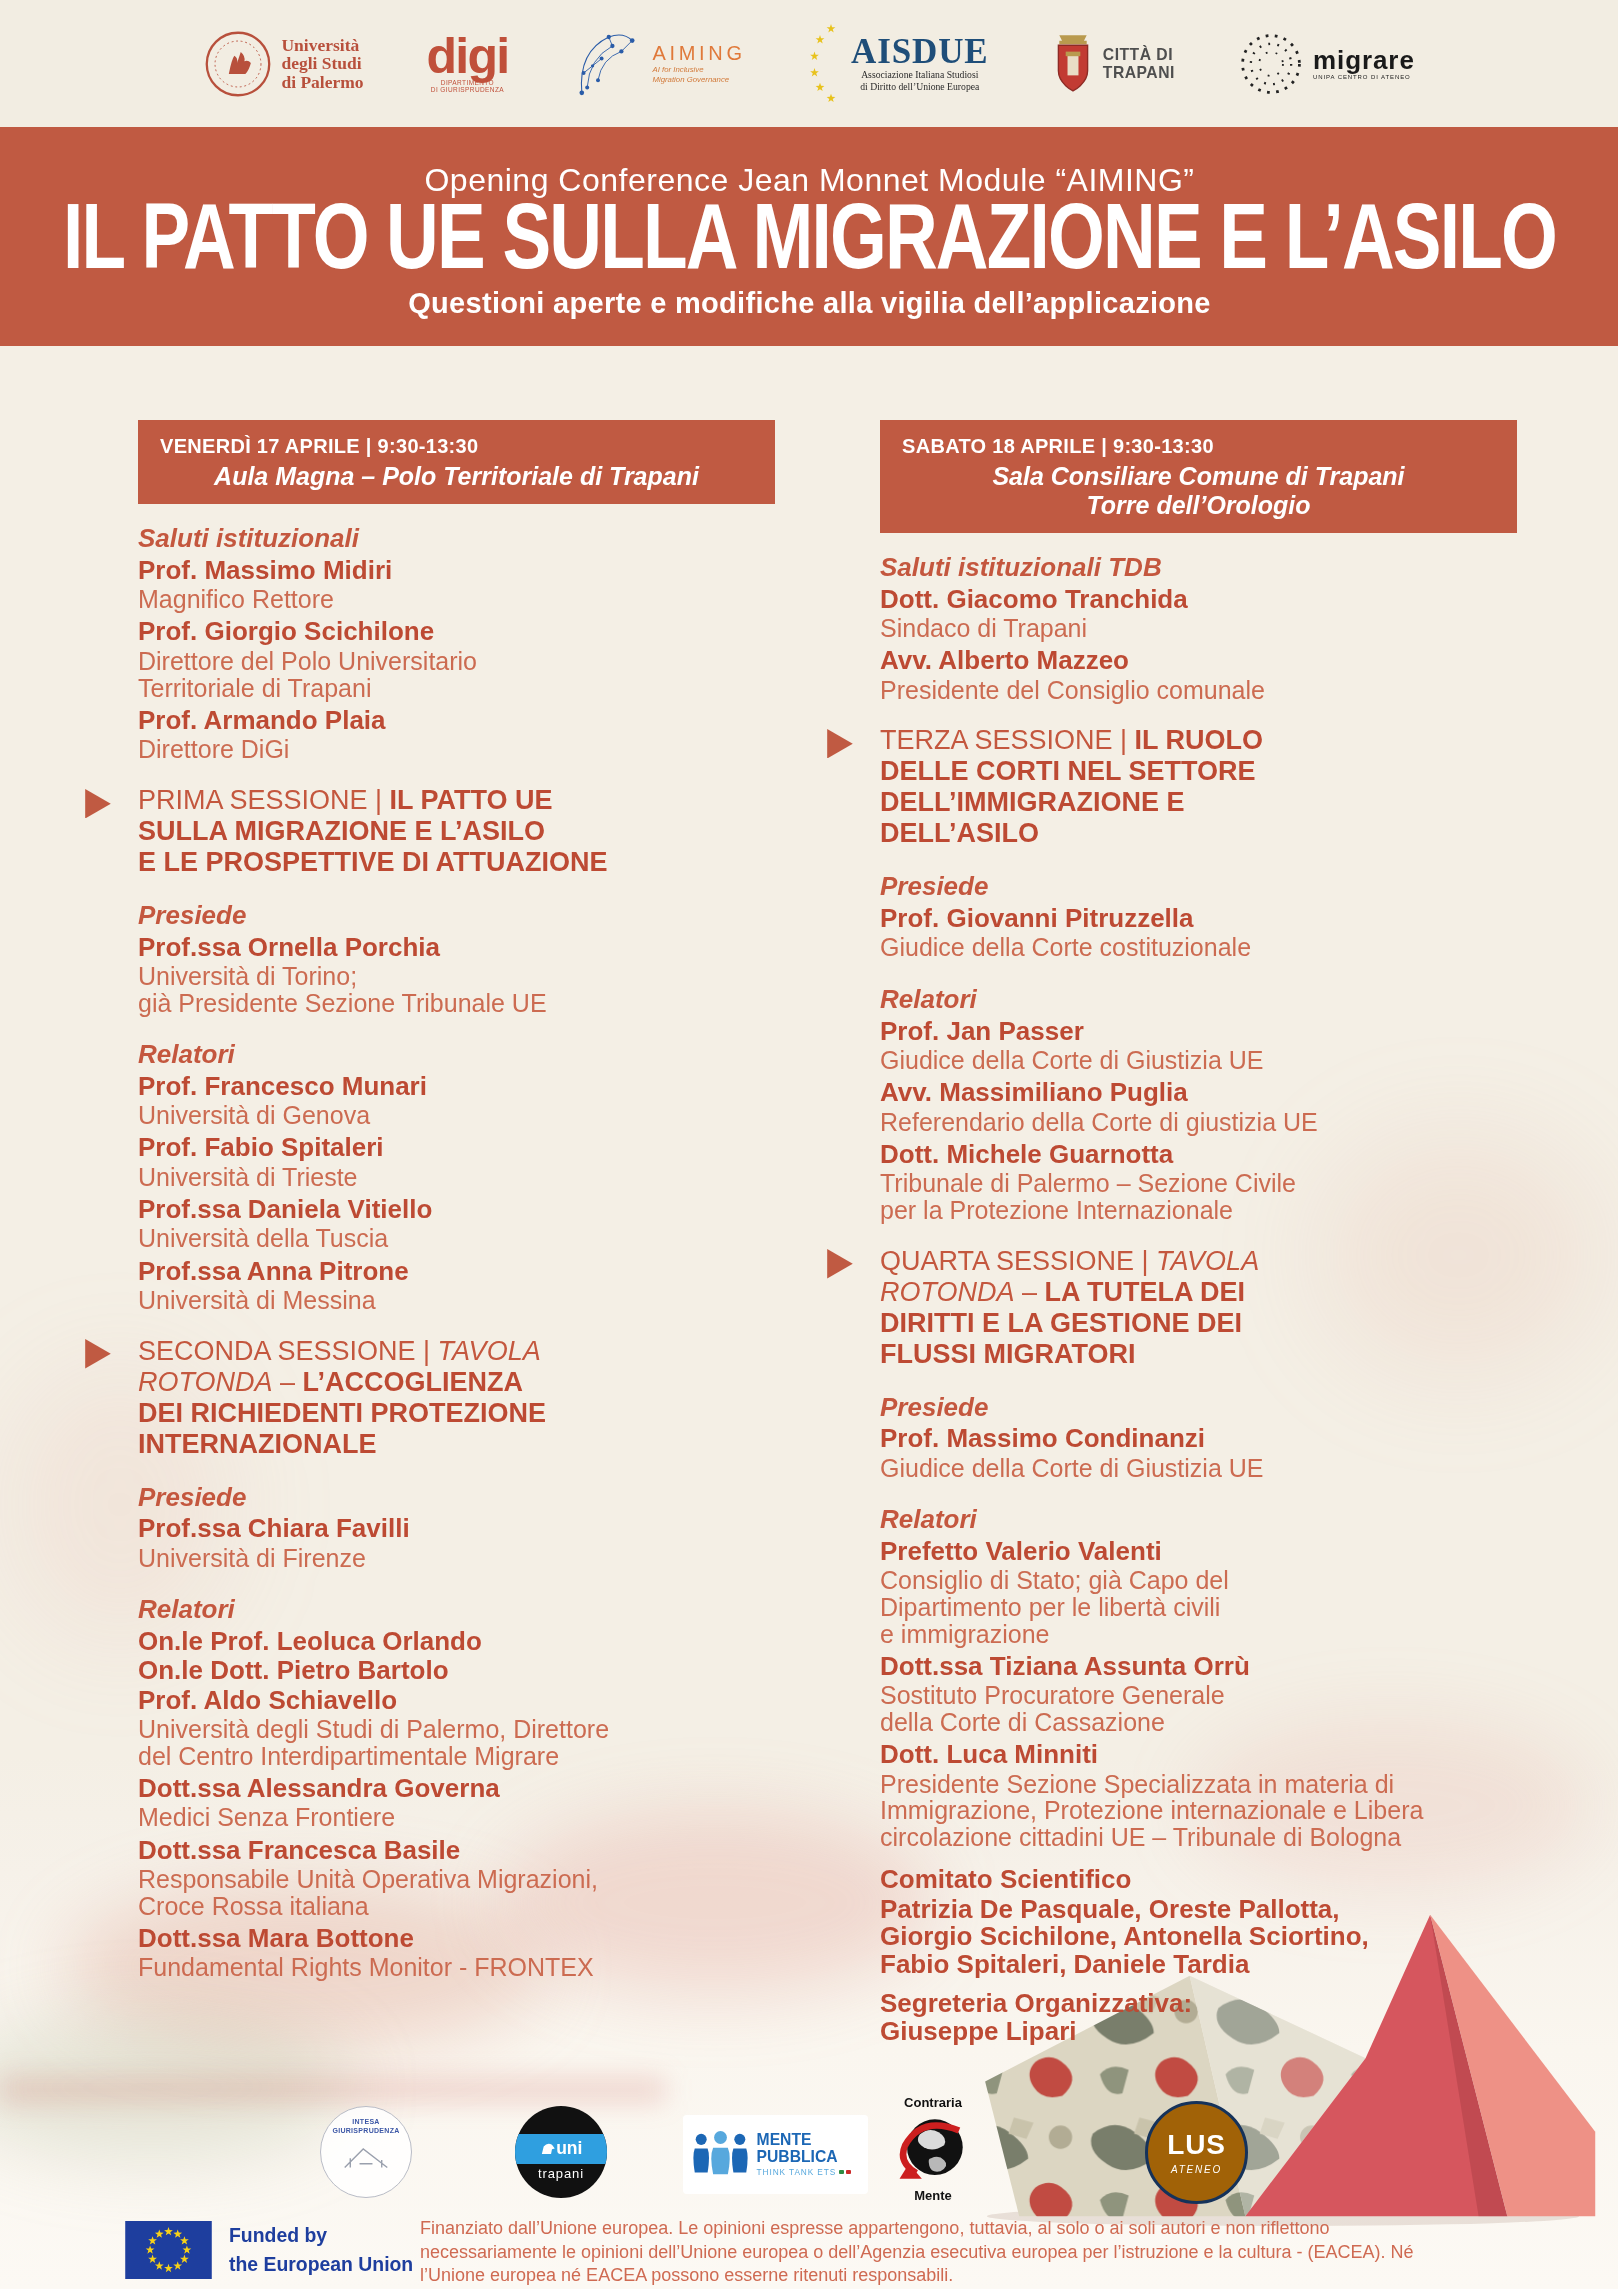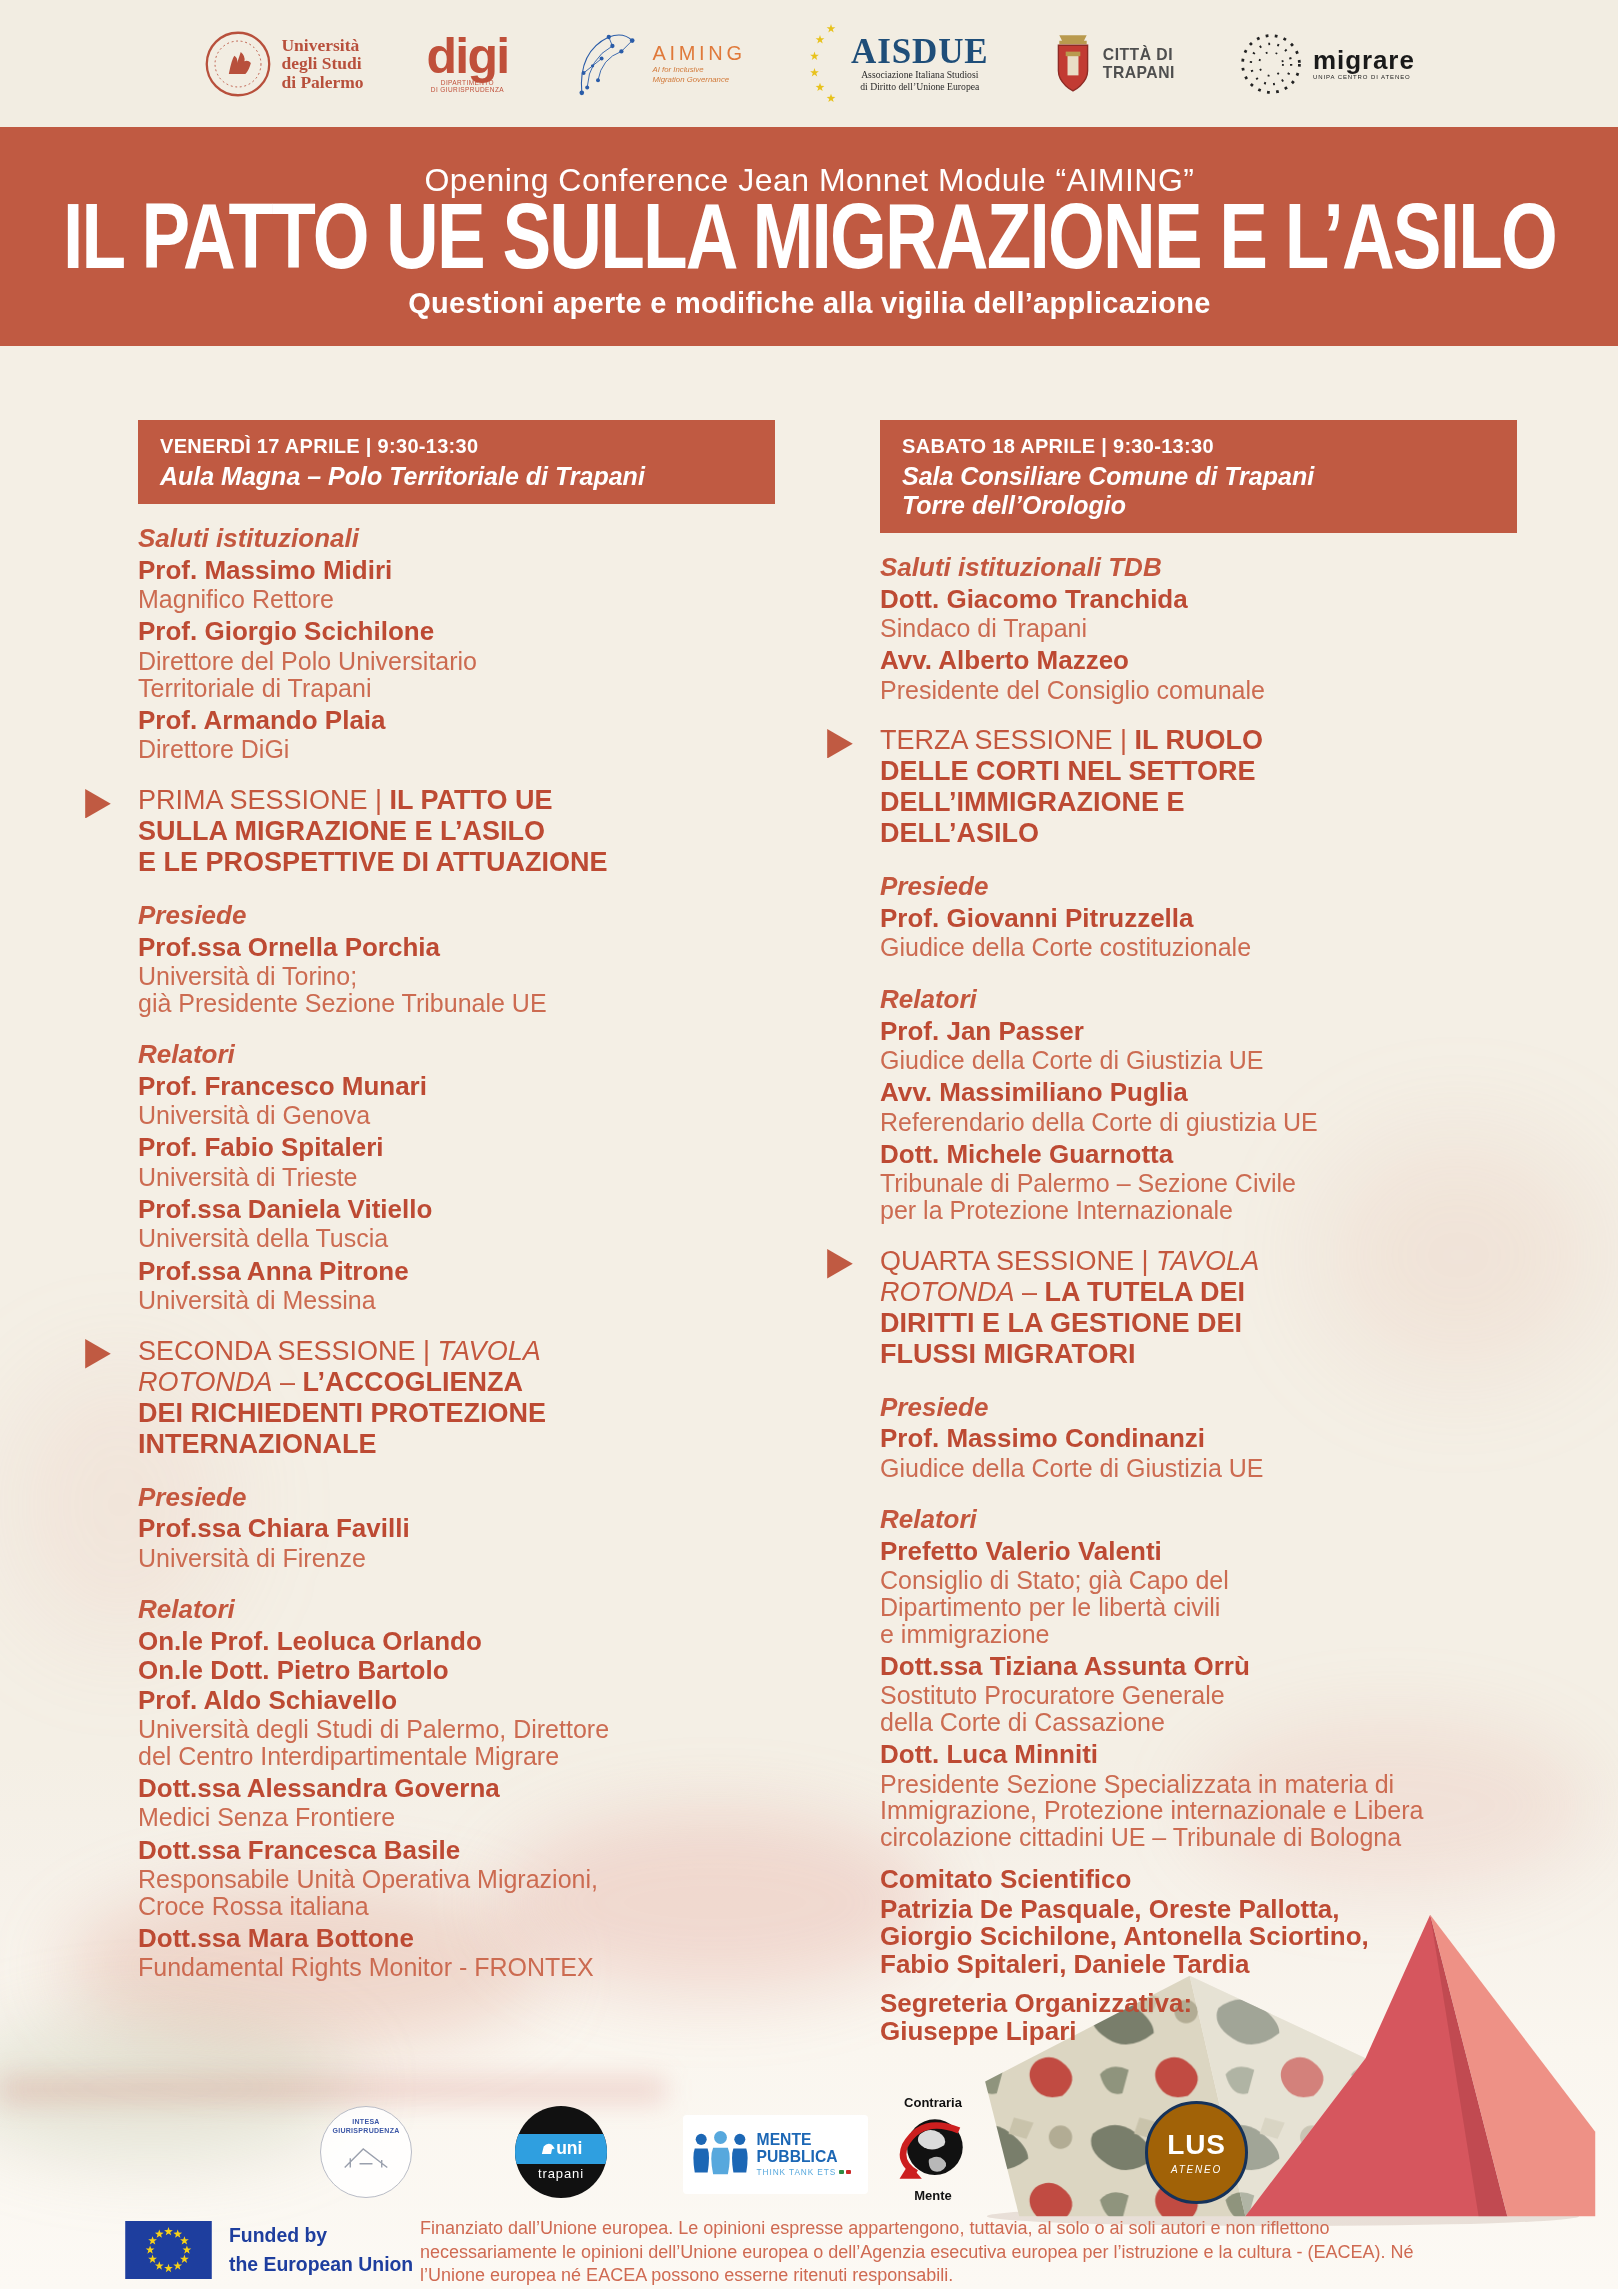--- a/index.html
+++ b/index.html
@@ -35,21 +35,21 @@
   .band-kicker{padding-top:35px;font-size:32px;font-weight:normal;letter-spacing:0.5px;}
   .band-title{display:inline-block;margin-top:11px;font-size:73px;font-weight:bold;
     letter-spacing:-1.8px;line-height:1;transform:scaleY(1.28);transform-origin:center;white-space:nowrap;}
   .band-subtitle{margin-top:14.8px;font-size:29px;font-weight:bold;letter-spacing:0.3px;}
 
   
   .col{position:absolute;top:346px;width:637px;z-index:3;}
   .col.left{left:138px;} .col.right{left:880px;}
   .day-box{background:var(--accent);color:#fff;margin-top:74px;padding:14.8px 22px 13px;}
   .day-title{font-size:20px;font-weight:bold;letter-spacing:0.3px;}
-  .day-venue{font-size:25px;font-style:italic;font-weight:bold;line-height:1.15;white-space:pre-line;margin-top:4.6px;}
+  .day-venue{font-size:25px;font-style:italic;font-weight:bold;line-height:1.15;white-space:pre-line;margin-top:4.6px;text-align:center;}
   .col-body{margin-top:20px;}
   .blk{white-space:pre-line;}
   .blk.role{font-size:26px;font-style:italic;font-weight:bold;color:var(--red_mid);
     line-height:1.08;margin:8.3px 0 4.6px;}
   .col-body .blk.role:first-child{margin-top:0;}
   .blk.name{font-size:26px;font-weight:bold;color:var(--red_strong);line-height:1.06;margin:0 0 1.8px;}
   .blk.aff{font-size:25px;color:var(--red_soft);line-height:1.07;margin:0 0 5.5px;}
   .blk.session{position:relative;font-size:27px;color:var(--red_mid);line-height:1.15;
     margin:6.5px 0 4.6px;max-width:554px;}
   .blk.session .seg-bold{font-weight:bold;color:var(--red_strong);}

